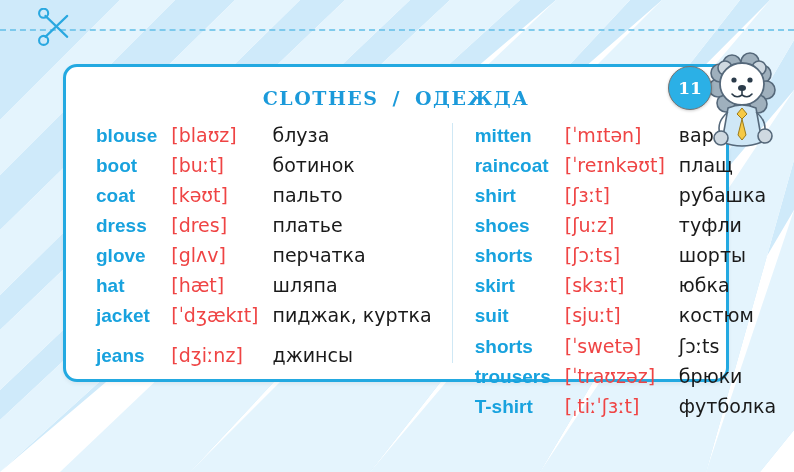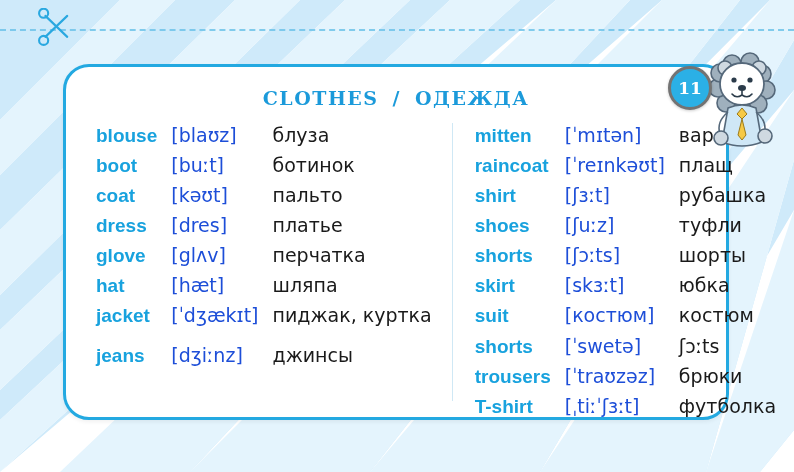--- a/index.html
+++ b/index.html
@@ -46,24 +46,24 @@
     height: 42px;
     color: #2aa8e0;
   }
 
   
   .card {
     position: absolute;
     left: 63px;
     top: 64px;
     width: 666px;
-    height: 356px;
+    height: 318px;
     background: #ffffff;
     border: 3px solid #23a9e1;
-    border-radius: 26px;
+    border-radius: 14px;
     box-sizing: border-box;
     box-shadow: 0 2px 4px rgba(0,0,0,.06);
   }
 
   .title {
     position: absolute;
     left: 0; right: 0;
     top: 20px;
     text-align: center;
     font-family: "DejaVu Serif", serif;
@@ -105,42 +105,42 @@
     line-height: 1.32;
     white-space: nowrap;
   }
   td.w {
     width: 102px;
     color: #18a2de;
     font-weight: bold;
   }
   td.t {
     width: 108px;
-    color: #1d4ed8;
+    color: #ef4444;
     font-family: "DejaVu Sans", sans-serif;
     font-size: 14px;
   }
   td.r {
     color: #1a1a1a;
     font-family: "DejaVu Sans", sans-serif;
     font-size: 14px;
     white-space: normal;
   }
   tr.gap td { padding-top: 9px; }
 
   
   .badge {
     position: absolute;
     left: 668px;
     top: 66px;
     width: 44px;
     height: 44px;
     border-radius: 50%;
     background: #2bb0e6;
-    border: 3px solid #737373;
+    border: 1px solid #737373;
     box-sizing: border-box;
     color: #ffffff;
     font-family: "DejaVu Serif", serif;
     font-weight: bold;
     font-size: 17px;
     display: flex;
     align-items: center;
     justify-content: center;
     box-shadow: 0 1px 3px rgba(0,0,0,.2);
   }
@@ -284,21 +284,21 @@
               <td class="t">[ʃɔːts]</td>
               <td class="r">шорты</td>
             </tr>
             <tr>
               <td class="w">skirt</td>
               <td class="t">[skɜːt]</td>
               <td class="r">юбка</td>
             </tr>
             <tr>
               <td class="w">suit</td>
-              <td class="t">[костюм]</td>
+              <td class="t">[sjuːt]</td>
               <td class="r">костюм</td>
             </tr>
             <tr>
               <td class="w">shorts</td>
               <td class="t">[ˈswetə]</td>
               <td class="r">ʃɔːts</td>
             </tr>
             <tr>
               <td class="w">trousers</td>
               <td class="t">[ˈtraʊzəz]</td>

